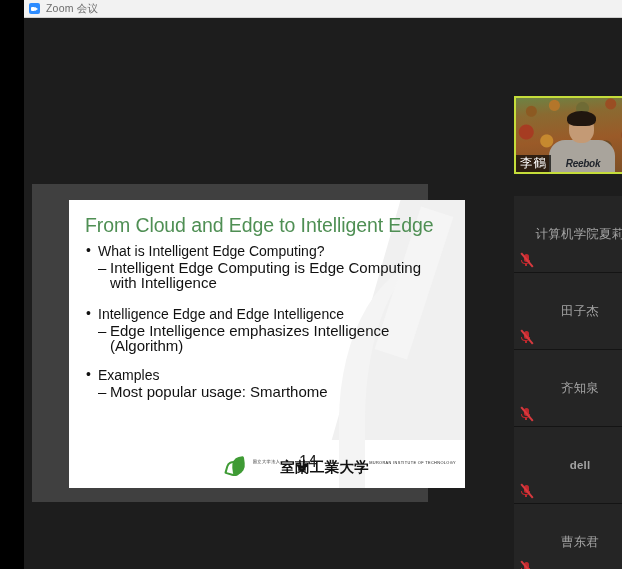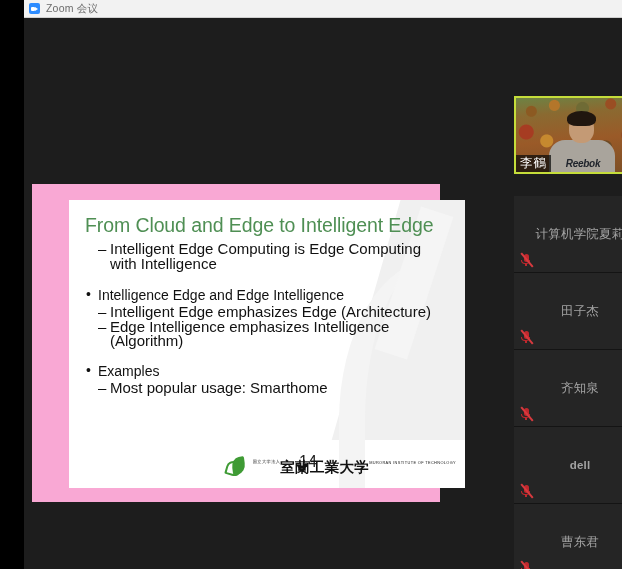--- a/index.html
+++ b/index.html
@@ -79,22 +79,21 @@
     background: #1d1d1d;
   }
 
   
   #shared-screen {
     position: absolute;
     left: 8px;
     top: 166px;
     width: 396px;
     height: 318px;
-    background: #f9a8d4;
-    padding-left: 12px;
+    background: #404040;
   }
 
   
   #slide {
     position: absolute;
     left: 37px;
     top: 16px;
     width: 396px;
     height: 288px;
     background: #ffffff;
@@ -452,31 +451,31 @@
       <div id="slide">
         <div class="swoosh" id="swoosh-a"></div>
         <div class="swoosh" id="swoosh-b"></div>
         <div class="swoosh" id="swoosh-c"></div>
 
         <div id="slide-inner">
           <h1 id="slide-title">From Cloud and Edge to Intelligent Edge</h1>
 
           <ul class="l1">
             <li class="topic">
+              <div class="l1-text">What is Intelligent Edge Computing?</div>
               <ul class="l2">
                 <li>Intelligent Edge Computing is Edge Computing with Intelligence</li>
               </ul>
             </li>
 
             <li class="gap"></li>
 
             <li class="topic">
               <div class="l1-text">Intelligence Edge and Edge Intelligence</div>
               <ul class="l2">
-                <li>Intelligent Edge emphasizes Edge (Architecture)</li>
                 <li>Edge Intelligence emphasizes Intelligence (Algorithm)</li>
               </ul>
             </li>
 
             <li class="gap-sm"></li>
 
             <li class="topic">
               <div class="l1-text">Examples</div>
               <ul class="l2">
                 <li>Most popular usage: Smarthome</li>

